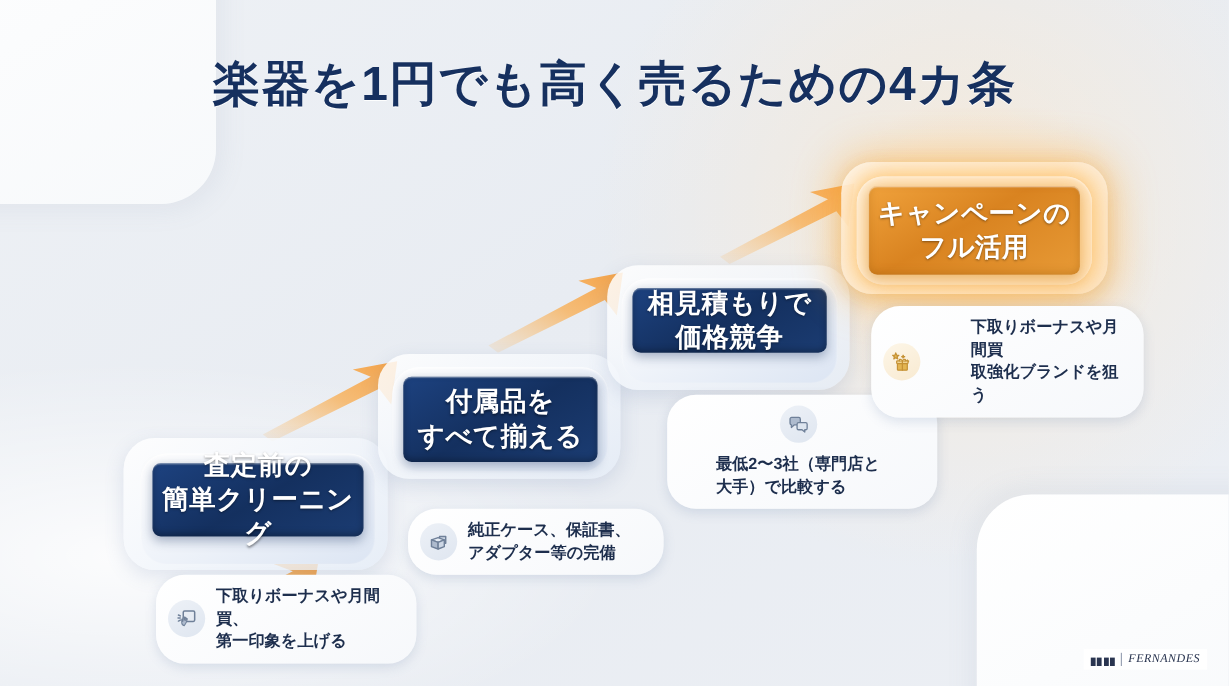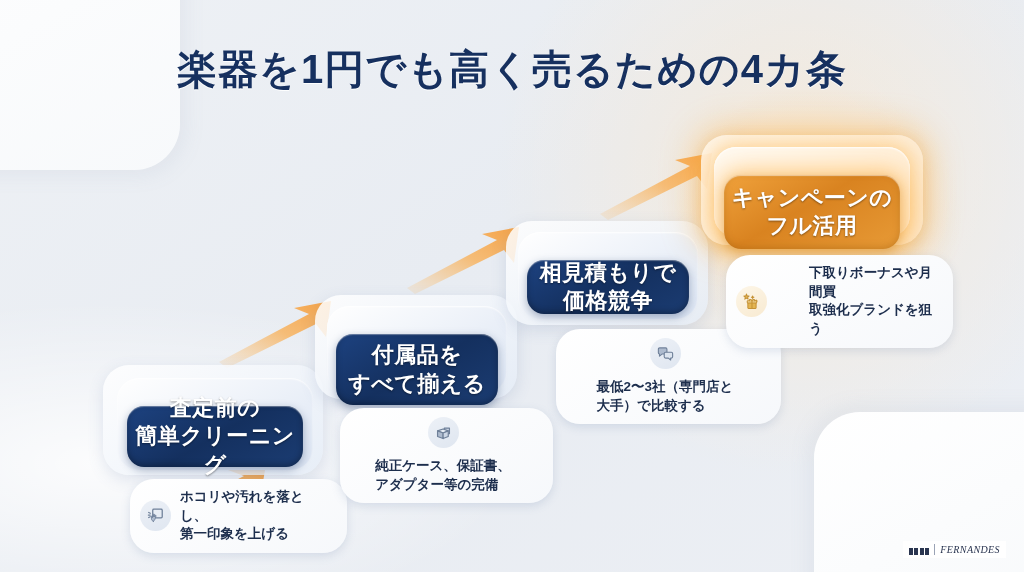--- a/index.html
+++ b/index.html
@@ -97,33 +97,32 @@
     box-shadow: 0 5px 16px rgba(90,115,160,0.16);
   }
   .frame-inner {
     position: absolute;
     border-radius: 22px;
     background: linear-gradient(150deg, #ffffff 0%, #dce5f3 100%);
     box-shadow: inset 0 1px 2px rgba(255,255,255,0.95);
   }
   .plate {
     position: absolute;
-    border-radius: 17px;
+    border-radius: 7px;
     display: flex;
     align-items: center;
     justify-content: center;
     text-align: center;
     color: #ffffff;
     font-weight: bold;
     font-size: 22px;
     line-height: 1.28;
     letter-spacing: 0.5px;
     text-shadow: 0 1px 2px rgba(0,0,0,0.42);
     white-space: pre-line;
-    margin-top: 20px;
   }
   .plate.navy {
     background: linear-gradient(150deg, #1d4280 0%, #14305f 50%, #1b3c72 100%);
     box-shadow:
       inset 0 1px 1px rgba(255,255,255,0.35),
       inset 0 -2px 6px rgba(0,0,0,0.30),
       0 3px 9px rgba(20,45,95,0.35);
   }
 
   
@@ -287,32 +286,32 @@
   <div class="caption" style="left:130px; top:479px; width:190px;">
     <span class="cap-icon">
       <svg width="19" height="19" viewBox="0 0 24 24" fill="none" stroke="#6f8099" stroke-width="1.6" stroke-linecap="round" stroke-linejoin="round">
         <rect x="8.5" y="4" width="12" height="11" rx="1.4"></rect>
         <path d="M3.4 8.2 L5.4 9.2 M3.0 11.4 L5.3 11.4 M3.4 14.6 L5.4 13.6"></path>
         <path d="M9.5 19.4 c-1.6 -0.4 -2.6 -1.6 -2.6 -3.1 l0 -3.3 c0 -0.7 1.1 -0.7 1.1 0 l0 1.9
                  l0.5 -4.3 c0.1 -0.8 1.2 -0.7 1.2 0.1 l-0.1 3.0 l0.6 -2.6 c0.2 -0.8 1.2 -0.6 1.1 0.2
                  l-0.4 2.6 l0.8 -1.8 c0.3 -0.7 1.2 -0.3 1.0 0.4 l-1.0 3.2 c-0.3 1.1 -0.9 2.0 -2.2 3.7 Z" fill="#aebbce" stroke="#6f8099" stroke-width="1.1"></path>
       </svg>
     </span>
-    <span class="cap-text">ホコリや汚れを落とし、
+    <span class="cap-text">下取りボーナスや月間買、
 第一印象を上げる</span>
   </div>
 
   <div class="step">
     <div class="frame-outer" style="left:315px; top:295px; width:202px; height:104px;"></div>
     <div class="frame-inner" style="left:327px; top:306px; width:180px; height:87px;"></div>
     <div class="plate navy" style="left:336px; top:314px; width:162px; height:71px;">付属品を
 すべて揃える</div>
   </div>
 
-  <div class="caption" style="left:340px; top:408px; width:186px;flex-direction:column;">
+  <div class="caption" style="left:340px; top:424px; width:186px;">
     <span class="cap-icon">
       <svg width="19" height="19" viewBox="0 0 24 24" fill="none" stroke="#6f8099" stroke-width="1.5" stroke-linecap="round" stroke-linejoin="round">
         <path d="M13 6.5 L19.5 6.5 L19.5 13.5 L13 13.5 Z" fill="#cdd7e5"></path>
         <path d="M4.5 10 L11.5 7.6 L18 10 L11.5 12.6 Z" fill="#e6ecf4"></path>
         <path d="M4.5 10 L4.5 17 L11.5 19.6 L11.5 12.6 Z" fill="#aebbce"></path>
         <path d="M18 10 L18 17 L11.5 19.6 L11.5 12.6 Z" fill="#cdd7e5"></path>
       </svg>
     </span>
     <span class="cap-text">純正ケース、保証書、
 アダプター等の完備</span>

